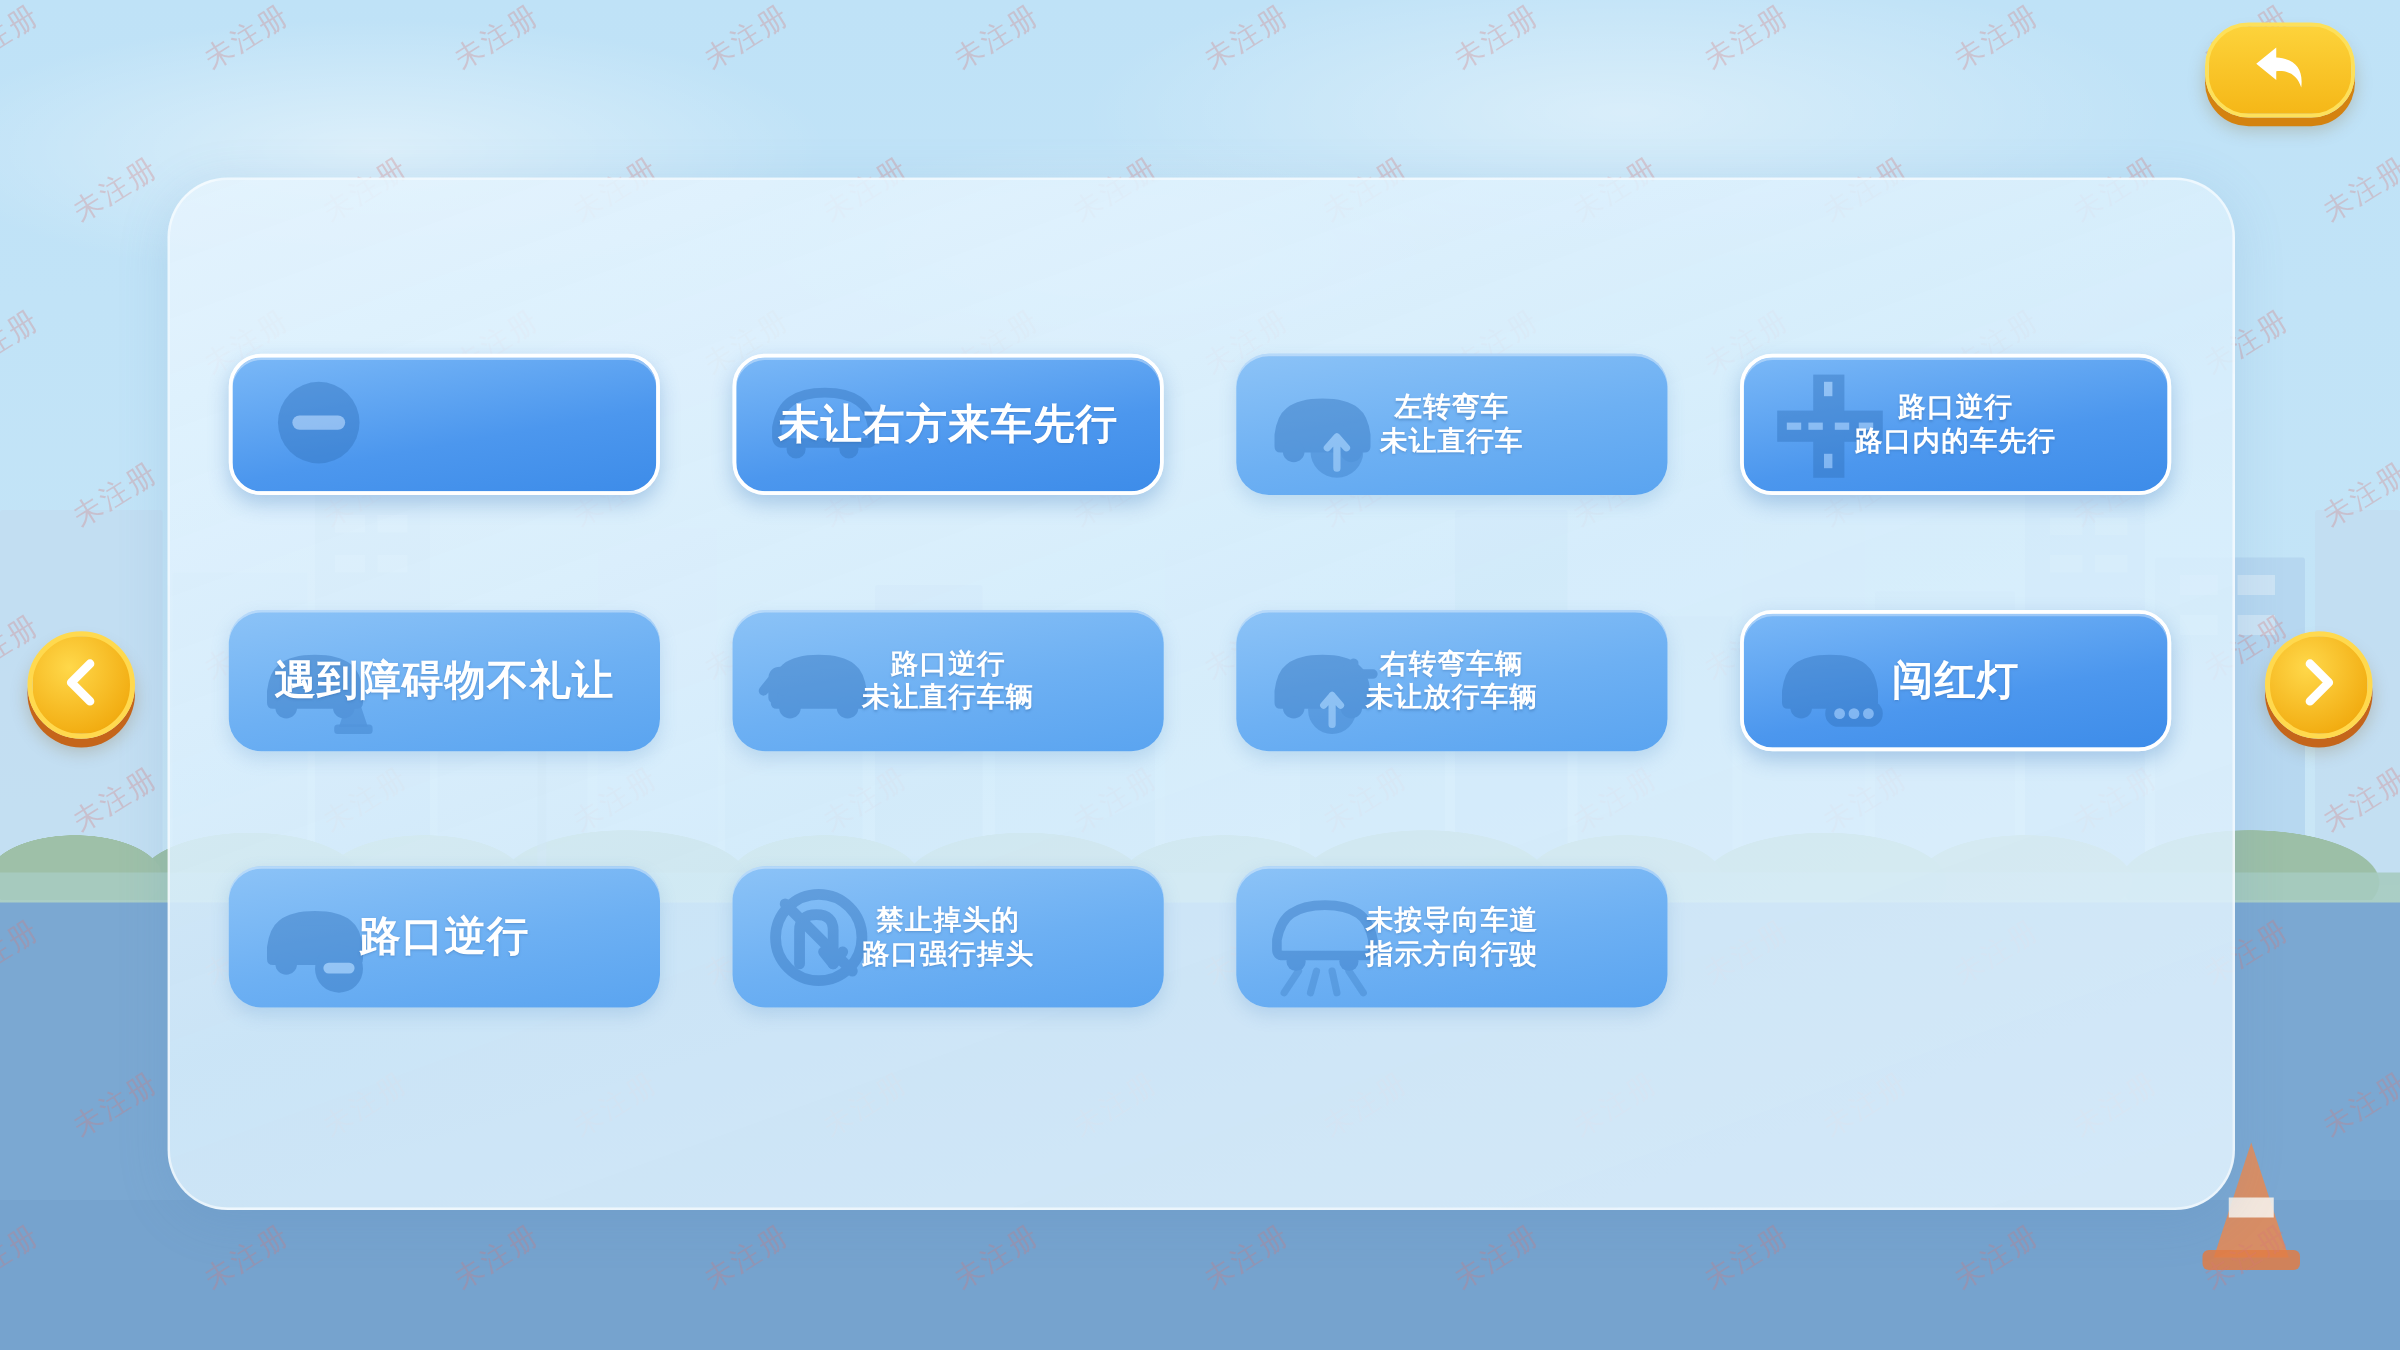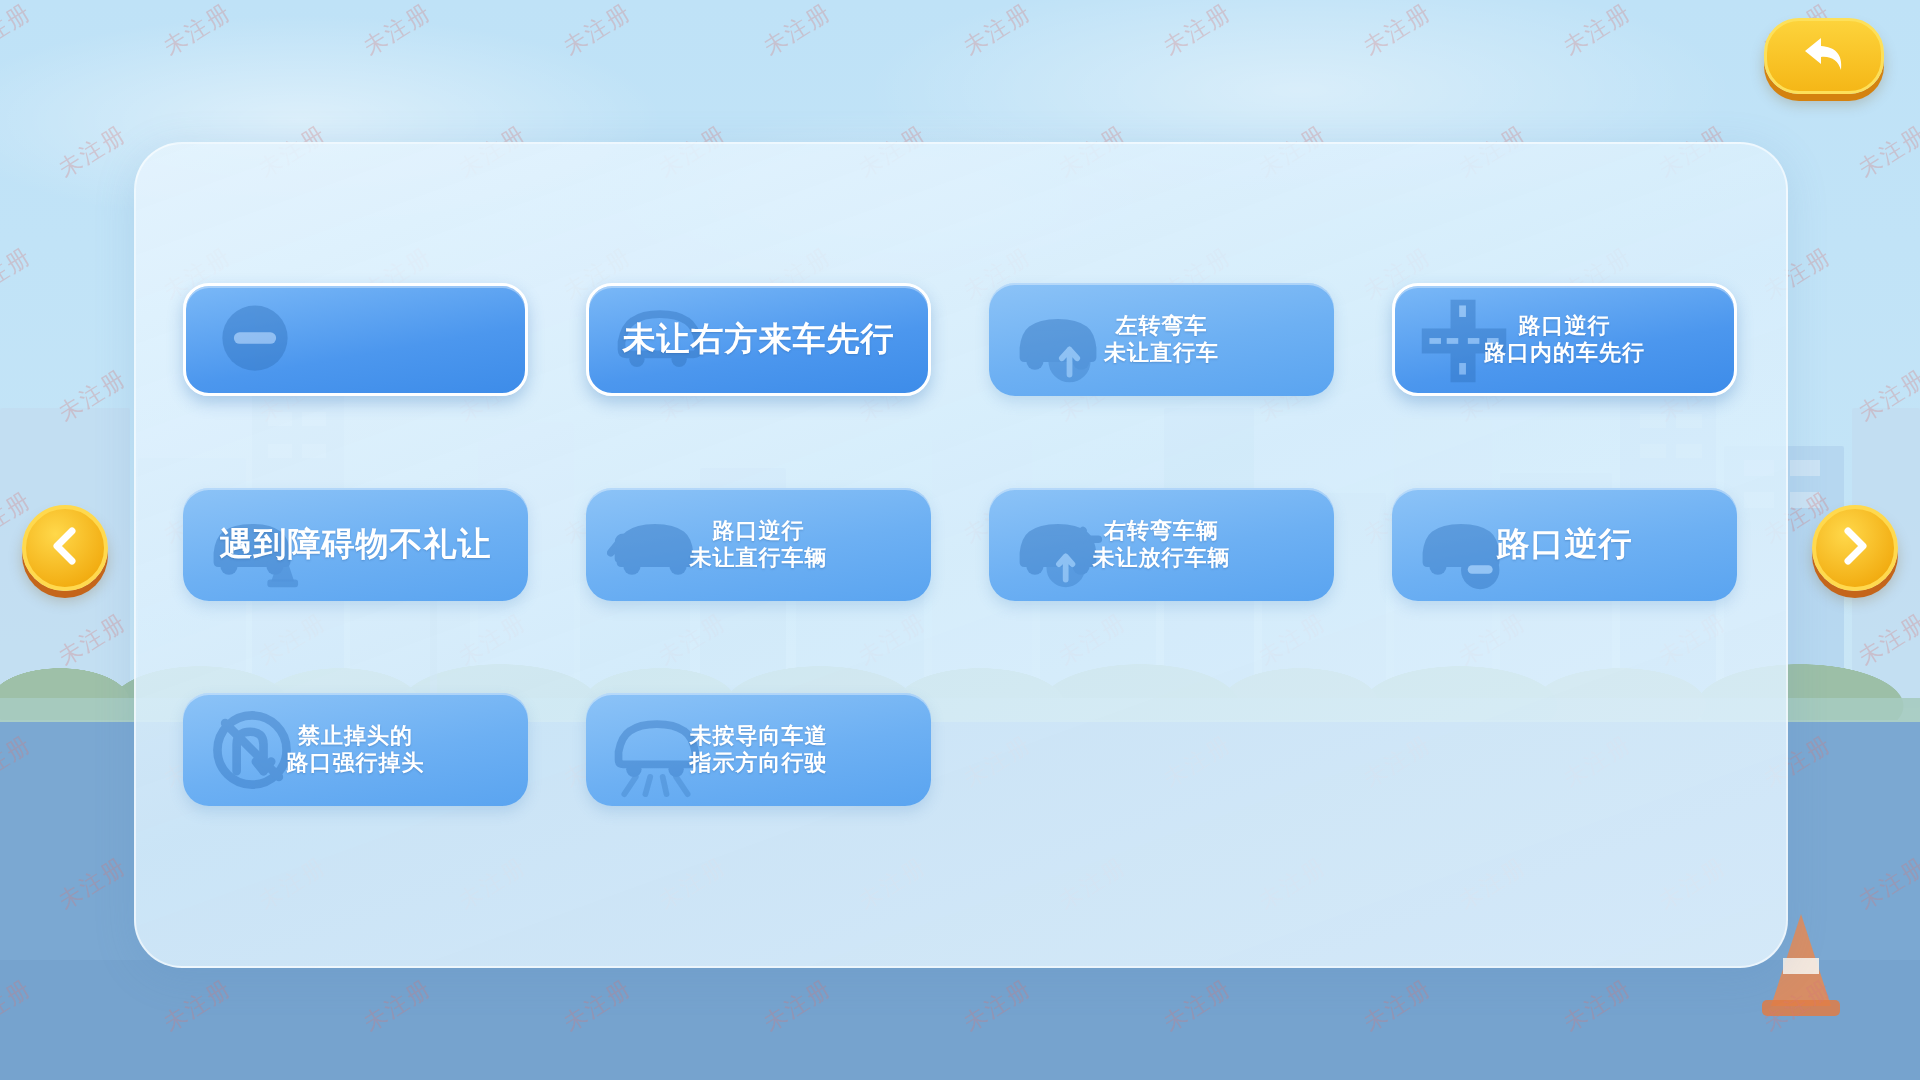--- a/index.html
+++ b/index.html
@@ -335,20 +335,37 @@
           <path d="M92 44 L66 44 M66 44 L76 35 M66 44 L76 53" stroke="#2f6fb8" stroke-width="8" fill="none" stroke-linecap="round"></path>
           <circle cx="58" cy="74" r="20" fill="#2f6fb8" opacity=".8"></circle>
           <path d="M58 86 L58 62 M58 62 L51 70 M58 62 L65 70" stroke="#bcd9f5" stroke-width="6" stroke-linecap="round" fill="none"></path>
         </svg>
       </div>
       <div class="lbl">
         <span>右转弯车辆</span>
         <span>未让放行车辆</span>
       </div>
     </div>
+    <div class="tile hi">
+      <div class="ico">
+        <svg viewBox="0 0 100 100" preserveAspectRatio="xMidYMid meet">
+          <path d="M10 58 q2-16 10-22 q10-8 30-8 q20 0 30 8 q8 6 10 22 l0 10 q0 5-5 5 l-70 0 q-5 0-5-5 z" fill="#2f6fb8"></path>
+          <rect x="18" y="40" width="64" height="8" rx="4" fill="#2f6fb8"></rect>
+          <circle cx="26" cy="72" r="9" fill="#2f6fb8"></circle>
+          <circle cx="74" cy="72" r="9" fill="#2f6fb8"></circle>
+          <rect x="46" y="66" width="48" height="22" rx="11" fill="#2f6fb8"></rect>
+          <circle cx="58" cy="77" r="4.5" fill="#cfe4f8"></circle>
+          <circle cx="70" cy="77" r="4.5" fill="#cfe4f8"></circle>
+          <circle cx="82" cy="77" r="4.5" fill="#cfe4f8"></circle>
+        </svg>
+      </div>
+      <div class="lbl one">
+        <span>闯红灯</span>
+      </div>
+    </div>
     <div class="tile">
       <div class="ico">
         <svg viewBox="0 0 100 100" preserveAspectRatio="xMidYMid meet">
           <path d="M10 58 q2-16 10-22 q10-8 30-8 q20 0 30 8 q8 6 10 22 l0 10 q0 5-5 5 l-70 0 q-5 0-5-5 z" fill="#2f6fb8"></path>
           <rect x="18" y="40" width="64" height="8" rx="4" fill="#2f6fb8"></rect>
           <circle cx="26" cy="72" r="9" fill="#2f6fb8"></circle>
           <circle cx="74" cy="72" r="9" fill="#2f6fb8"></circle>
           <circle cx="70" cy="76" r="20" fill="#2f6fb8"></circle>
           <rect x="57" y="71" width="26" height="9" rx="4.5" fill="#cfe4f8"></rect>
         </svg>

